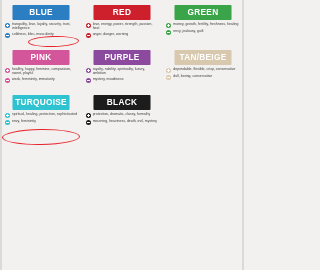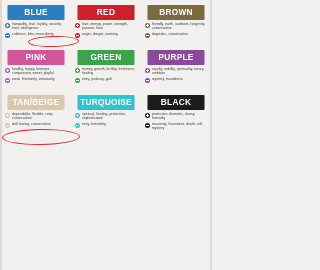--- a/index.html
+++ b/index.html
@@ -4,21 +4,21 @@
 <style>
   html,body{margin:0;padding:0;}
   body{
     width:244px;height:270px;
     background:#f2f1ef;
     font-family:"Liberation Sans", sans-serif;
     overflow:hidden;
   }
   #sheet{
     position:relative;
-    width:212px;height:270px;
+    width:244px;height:270px;
     background:#f2f1ef;
     box-sizing:border-box;
     padding:2px 2px 0 2px;
   }
   .grid{
     display:grid;
     grid-template-columns:repeat(3,1fr);
     grid-auto-rows:45px;
     column-gap:2px;
     row-gap:0px;
@@ -135,55 +135,42 @@
             <span class="dot pos" style="background: rgb(205, 32, 44);"></span>
             <span class="ttext">love, energy, power, strength, passion, heat</span>
           </li>
           <li class="trait">
             <span class="dot neg" style="background: rgb(205, 32, 44);"></span>
             <span class="ttext">anger, danger, warning</span>
           </li>
         </ul>
       </div>
       <div class="cell">
-        <div class="badge" style="background: rgb(123, 106, 63); color: rgb(255, 255, 255);">BROWN</div>
-        <ul class="traits">
-          <li class="trait">
-            <span class="dot pos" style="background: rgb(123, 106, 63);"></span>
-            <span class="ttext">friendly, earth, outdoors, longevity, conservative</span>
-          </li>
-          <li class="trait">
-            <span class="dot neg" style="background: rgb(123, 106, 63);"></span>
-            <span class="ttext">dogmatic, conservative</span>
+        <div class="badge" style="background: rgb(58, 165, 72); color: rgb(255, 255, 255);">GREEN</div>
+        <ul class="traits">
+          <li class="trait">
+            <span class="dot pos" style="background: rgb(58, 165, 72);"></span>
+            <span class="ttext">money, growth, fertility, freshness, healing</span>
+          </li>
+          <li class="trait">
+            <span class="dot neg" style="background: rgb(58, 165, 72);"></span>
+            <span class="ttext">envy, jealousy, guilt</span>
           </li>
         </ul>
       </div>
       <div class="cell">
         <div class="badge" style="background: rgb(211, 85, 154); color: rgb(255, 255, 255);">PINK</div>
         <ul class="traits">
           <li class="trait">
             <span class="dot pos" style="background: rgb(211, 85, 154);"></span>
             <span class="ttext">healthy, happy, feminine, compassion, sweet, playful</span>
           </li>
           <li class="trait">
             <span class="dot neg" style="background: rgb(211, 85, 154);"></span>
             <span class="ttext">weak, femininity, immaturity</span>
-          </li>
-        </ul>
-      </div>
-      <div class="cell">
-        <div class="badge" style="background: rgb(58, 165, 72); color: rgb(255, 255, 255);">GREEN</div>
-        <ul class="traits">
-          <li class="trait">
-            <span class="dot pos" style="background: rgb(58, 165, 72);"></span>
-            <span class="ttext">money, growth, fertility, freshness, healing</span>
-          </li>
-          <li class="trait">
-            <span class="dot neg" style="background: rgb(58, 165, 72);"></span>
-            <span class="ttext">envy, jealousy, guilt</span>
           </li>
         </ul>
       </div>
       <div class="cell">
         <div class="badge" style="background: rgb(140, 74, 158); color: rgb(255, 255, 255);">PURPLE</div>
         <ul class="traits">
           <li class="trait">
             <span class="dot pos" style="background: rgb(140, 74, 158);"></span>
             <span class="ttext">royalty, nobility, spirituality, luxury, ambition</span>
           </li>

